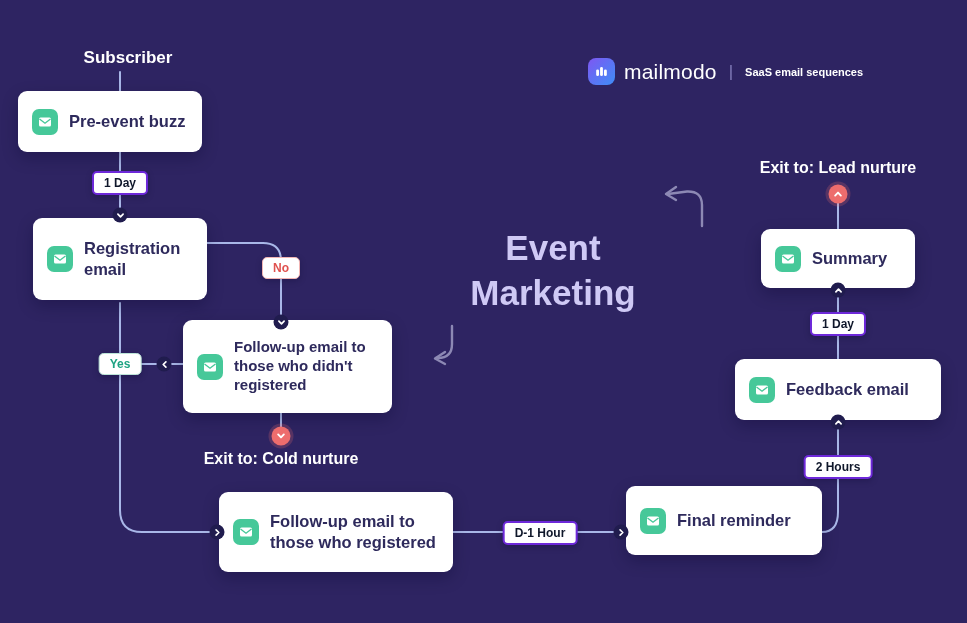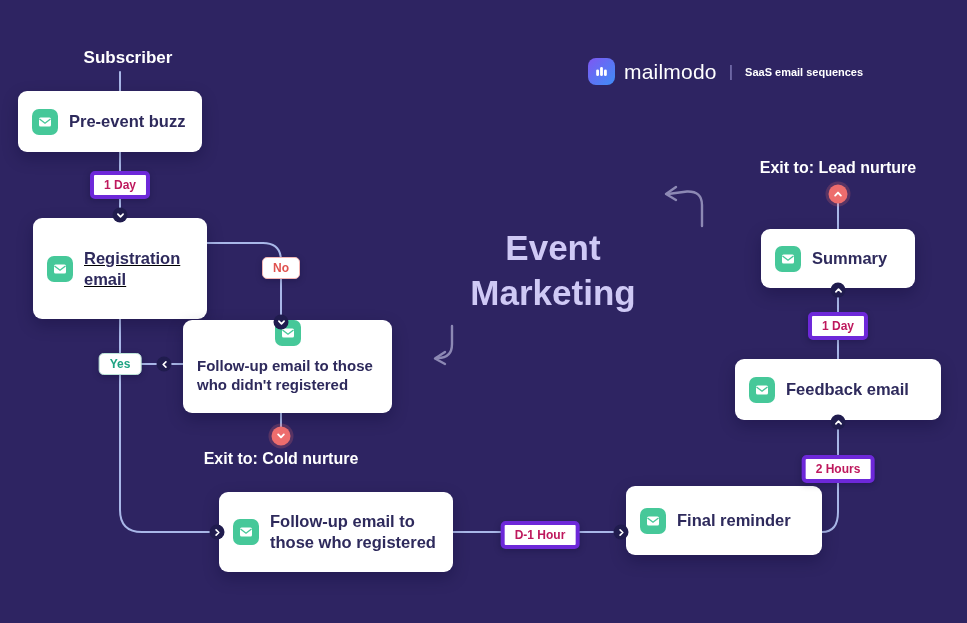--- a/index.html
+++ b/index.html
@@ -21,21 +21,21 @@
     flex:0 0 auto;width:26px;height:26px;border-radius:7px;background:#46c899;
     display:flex;align-items:center;justify-content:center;
   }
 
   
   .badge{
     position:absolute;transform:translateX(-50%);background:#fff;border-radius:5px;
     font-size:12px;font-weight:700;padding:3px 10px;white-space:nowrap;
     box-shadow:0 2px 6px rgba(8,5,40,.25);
   }
-  .badge.time{color:#be185d;border:4px solid #6d28d9;}
+  .badge.time{color:#0f172a;border:2px solid #6d28d9;}
   .badge.no{color:#e0524f;border:1px solid #f2b5b3;}
   .badge.yes{color:#1fa383;border:1px solid #bde5d8;}
 
   
   .step{
     position:absolute;transform:translate(-50%,-50%);
     width:15px;height:15px;border-radius:50%;background:#201c4e;
     display:flex;align-items:center;justify-content:center;
   }
   .step svg{display:block;}
@@ -100,31 +100,31 @@
   <div class="card" style="left:18px;top:91px;width:184px;height:61px;">
     <span class="node-icon">
       <svg width="16" height="16" viewBox="0 0 16 16">
           <rect x="2" y="3.5" width="12" height="9" rx="1.5" fill="#fff"></rect>
           <path d="M2.5 5 L8 9.2 L13.5 5" stroke="#46c899" stroke-width="1.4" fill="none"></path>
         </svg>
     </span>
     <span class="card-label">Pre-event buzz</span>
   </div>
 
-  <div class="card" style="left:33px;top:218px;width:174px;height:101px;text-decoration:underline;">
+  <div class="card" style="left:33px;top:218px;width:174px;height:82px;">
     <span class="node-icon">
       <svg width="16" height="16" viewBox="0 0 16 16">
           <rect x="2" y="3.5" width="12" height="9" rx="1.5" fill="#fff"></rect>
           <path d="M2.5 5 L8 9.2 L13.5 5" stroke="#46c899" stroke-width="1.4" fill="none"></path>
         </svg>
     </span>
     <span class="card-label">Registration email</span>
   </div>
 
-  <div class="card small" style="left:183px;top:320px;width:209px;height:93px;flex-direction:column;">
+  <div class="card small" style="left:183px;top:320px;width:209px;height:93px;">
     <span class="node-icon">
       <svg width="16" height="16" viewBox="0 0 16 16">
           <rect x="2" y="3.5" width="12" height="9" rx="1.5" fill="#fff"></rect>
           <path d="M2.5 5 L8 9.2 L13.5 5" stroke="#46c899" stroke-width="1.4" fill="none"></path>
         </svg>
     </span>
     <span class="card-label">Follow-up email to those who didn't registered</span>
   </div>
 
   <div class="card" style="left:219px;top:492px;width:234px;height:80px;">

